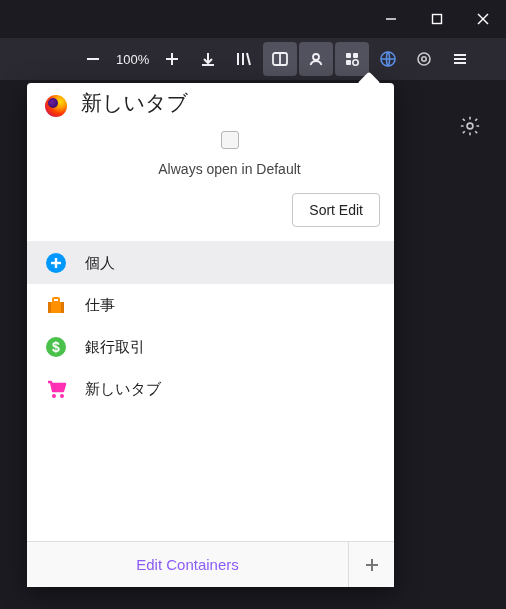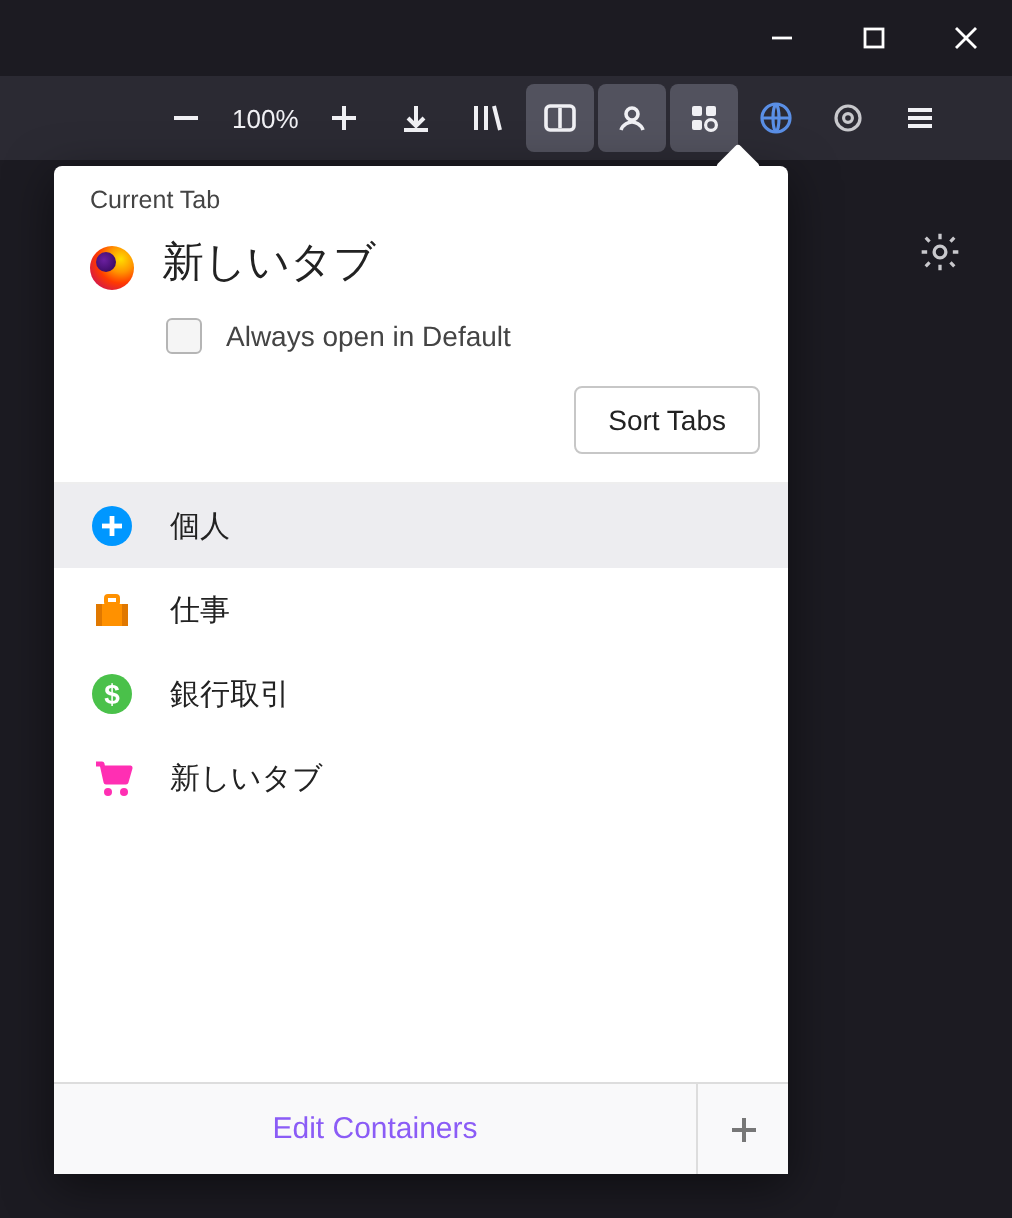--- a/index.html
+++ b/index.html
@@ -102,20 +102,21 @@
     font-size: 21px;
     color: #222;
   }
   .check-row {
     display: flex;
     align-items: center;
     gap: 12px;
     padding: 6px 18px 10px 56px;
     color: #444;
     font-size: 14px;
+    flex-direction: column;
   }
   .checkbox {
     width: 18px; height: 18px;
     border: 1px solid #b5b5b5;
     border-radius: 3px;
     background: #f5f5f5;
   }
   .sort-row {
     display: flex;
     justify-content: flex-end;
@@ -269,31 +270,30 @@
 </div>
 
 <div class="page-gear">
   <svg width="22" height="22" viewBox="0 0 24 24" fill="none" stroke="#c8c8cc" stroke-width="1.8">
     <circle cx="12" cy="12" r="3.2"></circle>
     <path d="M12 2v3M12 19v3M4.2 4.2l2.1 2.1M17.7 17.7l2.1 2.1M2 12h3M19 12h3M4.2 19.8l2.1-2.1M17.7 6.3l2.1-2.1"></path>
   </svg>
 </div>
 
 <div class="panel">
-  <div class="panel-header">Current Tab</div>
   <div class="tab-title-row">
     <div class="ff-icon"></div>
     <div class="tab-title">新しいタブ</div>
   </div>
   <div class="check-row">
     <div class="checkbox"></div>
     <span>Always open in Default</span>
   </div>
   <div class="sort-row">
-    <div class="sort-btn">Sort Tabs</div>
+    <div class="sort-btn">Sort Edit</div>
   </div>
 
   <div class="containers">
     <div class="container-item selected">
       <span class="ci-icon">
         <svg width="22" height="22">
             <circle cx="11" cy="11" r="10" fill="#0097ff"></circle>
             <line x1="6" y1="11" x2="16" y2="11" stroke="#fff" stroke-width="2.4"></line>
             <line x1="11" y1="6" x2="11" y2="16" stroke="#fff" stroke-width="2.4"></line>
           </svg>

